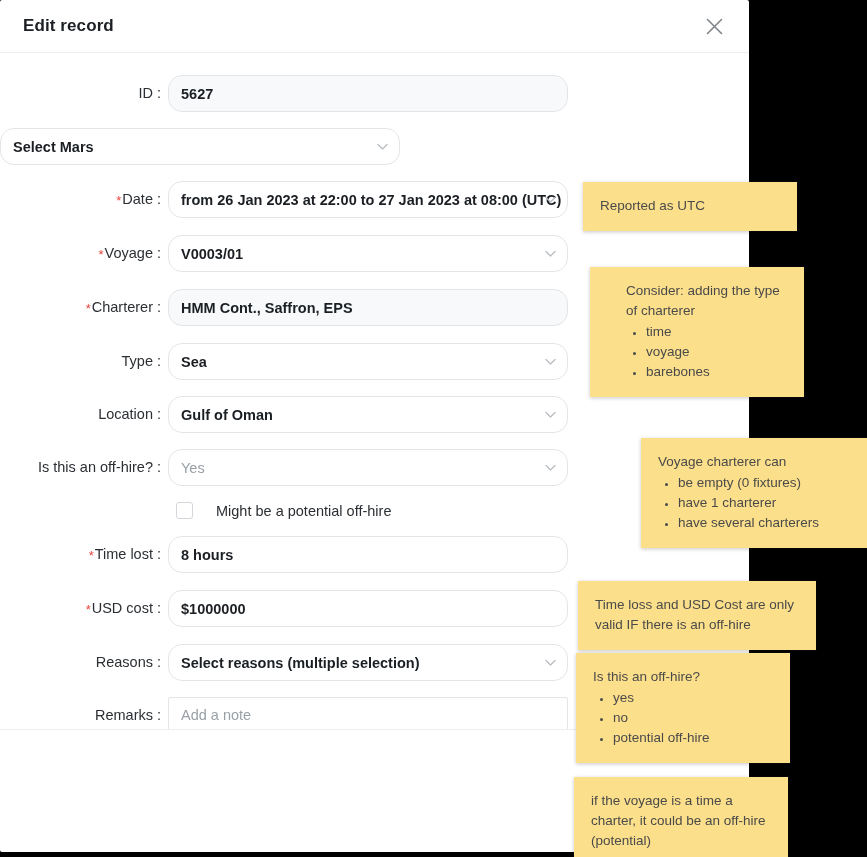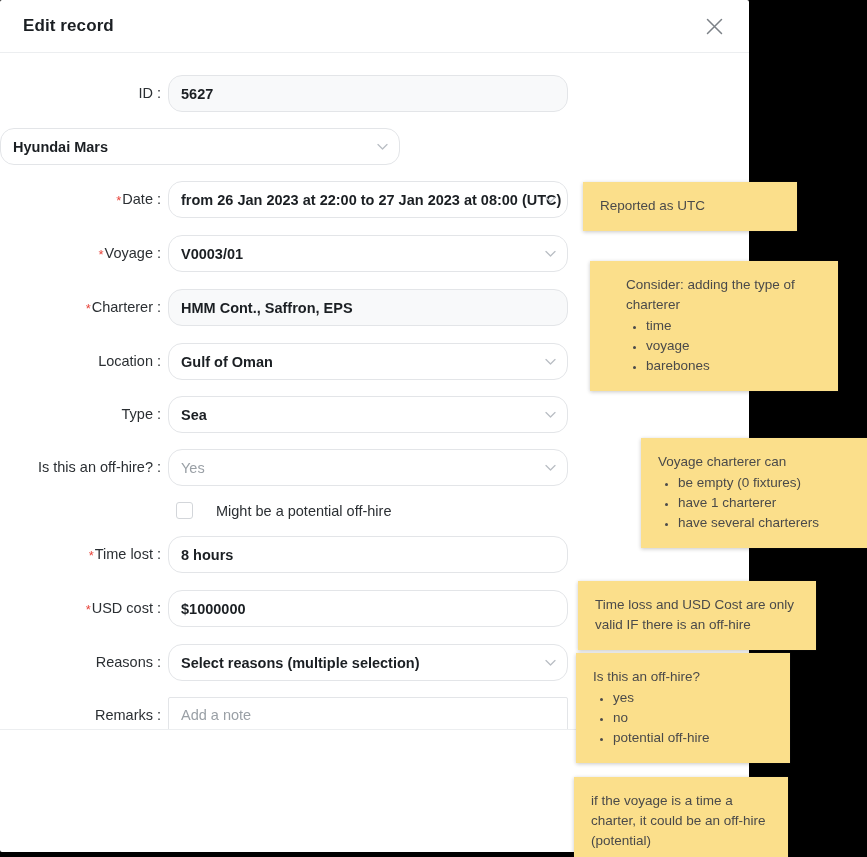--- a/index.html
+++ b/index.html
@@ -210,21 +210,21 @@
             <div class="form-label"><span>ID</span><span class="colon">:</span></div>
             <div class="field-wrap">
               <div class="field readonly">
                 <span>5627</span>
               </div>
             </div>
           </div>
           <div class="form-row">
             <div class="field-wrap">
               <div class="field">
-                <span>Hyundai Mars</span>
+                <span>Select Mars</span>
                 <span class="chev">
                   <svg width="11" height="7" viewBox="0 0 11 7">
                     <path d="M1 1 L5.5 5.5 L10 1" stroke="#b9bec4" stroke-width="1.3" fill="none" stroke-linecap="round" stroke-linejoin="round"></path>
                   </svg>
                 </span>
               </div>
             </div>
           </div>
           <div class="form-row">
             <div class="form-label"><span class="req">*</span><span>Date</span><span class="colon">:</span></div>
@@ -254,37 +254,37 @@
           </div>
           <div class="form-row">
             <div class="form-label"><span class="req">*</span><span>Charterer</span><span class="colon">:</span></div>
             <div class="field-wrap">
               <div class="field readonly">
                 <span>HMM Cont., Saffron, EPS</span>
               </div>
             </div>
           </div>
           <div class="form-row">
+            <div class="form-label"><span>Type</span><span class="colon">:</span></div>
+            <div class="field-wrap">
+              <div class="field">
+                <span>Sea</span>
+                <span class="chev">
+                  <svg width="11" height="7" viewBox="0 0 11 7">
+                    <path d="M1 1 L5.5 5.5 L10 1" stroke="#b9bec4" stroke-width="1.3" fill="none" stroke-linecap="round" stroke-linejoin="round"></path>
+                  </svg>
+                </span>
+              </div>
+            </div>
+          </div>
+          <div class="form-row">
             <div class="form-label"><span>Location</span><span class="colon">:</span></div>
             <div class="field-wrap">
               <div class="field">
                 <span>Gulf of Oman</span>
-                <span class="chev">
-                  <svg width="11" height="7" viewBox="0 0 11 7">
-                    <path d="M1 1 L5.5 5.5 L10 1" stroke="#b9bec4" stroke-width="1.3" fill="none" stroke-linecap="round" stroke-linejoin="round"></path>
-                  </svg>
-                </span>
-              </div>
-            </div>
-          </div>
-          <div class="form-row">
-            <div class="form-label"><span>Type</span><span class="colon">:</span></div>
-            <div class="field-wrap">
-              <div class="field">
-                <span>Sea</span>
                 <span class="chev">
                   <svg width="11" height="7" viewBox="0 0 11 7">
                     <path d="M1 1 L5.5 5.5 L10 1" stroke="#b9bec4" stroke-width="1.3" fill="none" stroke-linecap="round" stroke-linejoin="round"></path>
                   </svg>
                 </span>
               </div>
             </div>
           </div>
           <div class="form-row">
             <div class="form-label"><span>Is this an off-hire?</span><span class="colon">:</span></div>
@@ -344,21 +344,21 @@
         </div>
       <div class="dialog-footer"></div>
     </div>
 
   </div>
 
   <div id="notes-layer">
       <div class="note" style="left: 583px; top: 182px; width: 214px;">
         <p>Reported as UTC</p>
       </div>
-      <div class="note" style="left: 590px; top: 261px; width: 248px; padding-left: 36px;">
+      <div class="note" style="left: 590px; top: 267px; width: 214px; padding-left: 36px;">
         <p>Consider: adding the type of charterer</p>
         <ul>
           <li>time</li>
           <li>voyage</li>
           <li>barebones</li>
         </ul>
       </div>
       <div class="note" style="left: 641px; top: 438px; width: 248px;">
         <p>Voyage charterer can</p>
         <ul>

